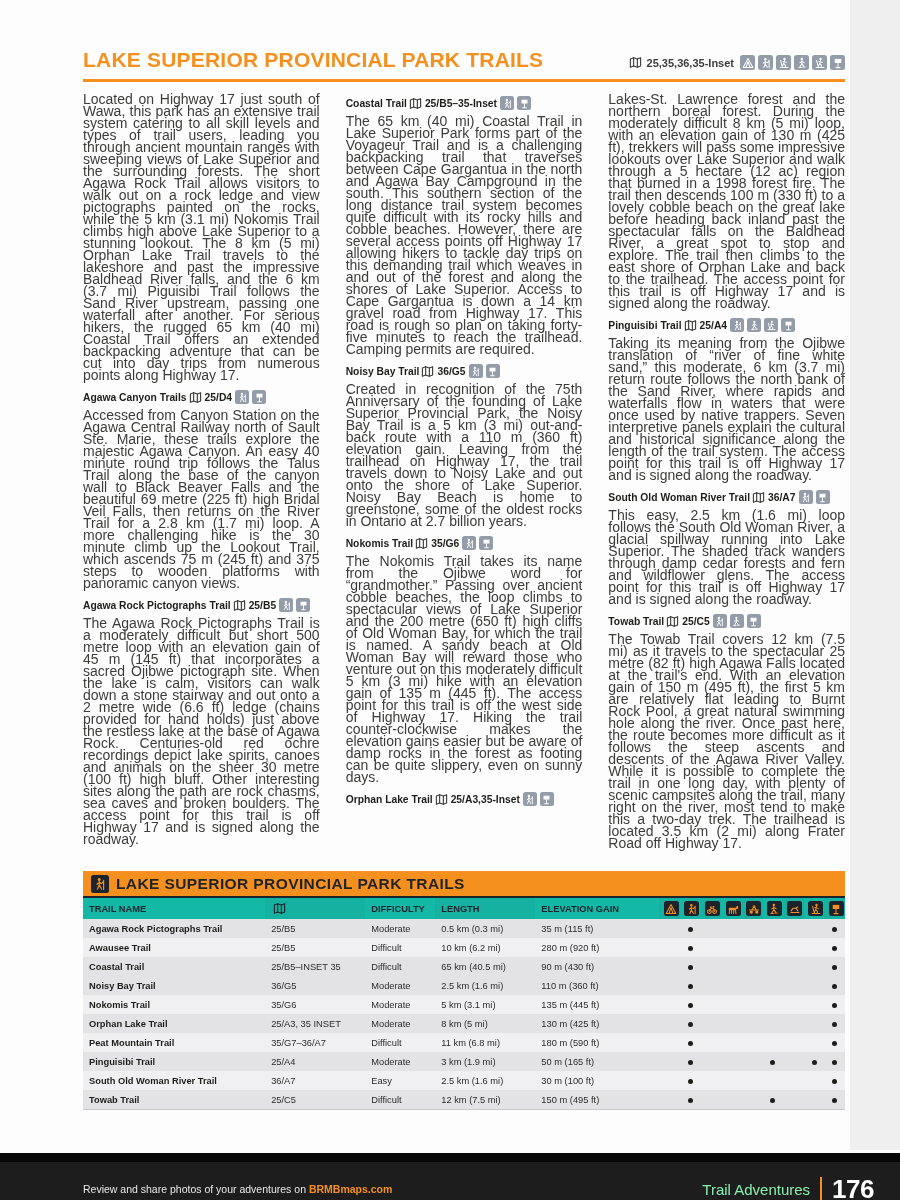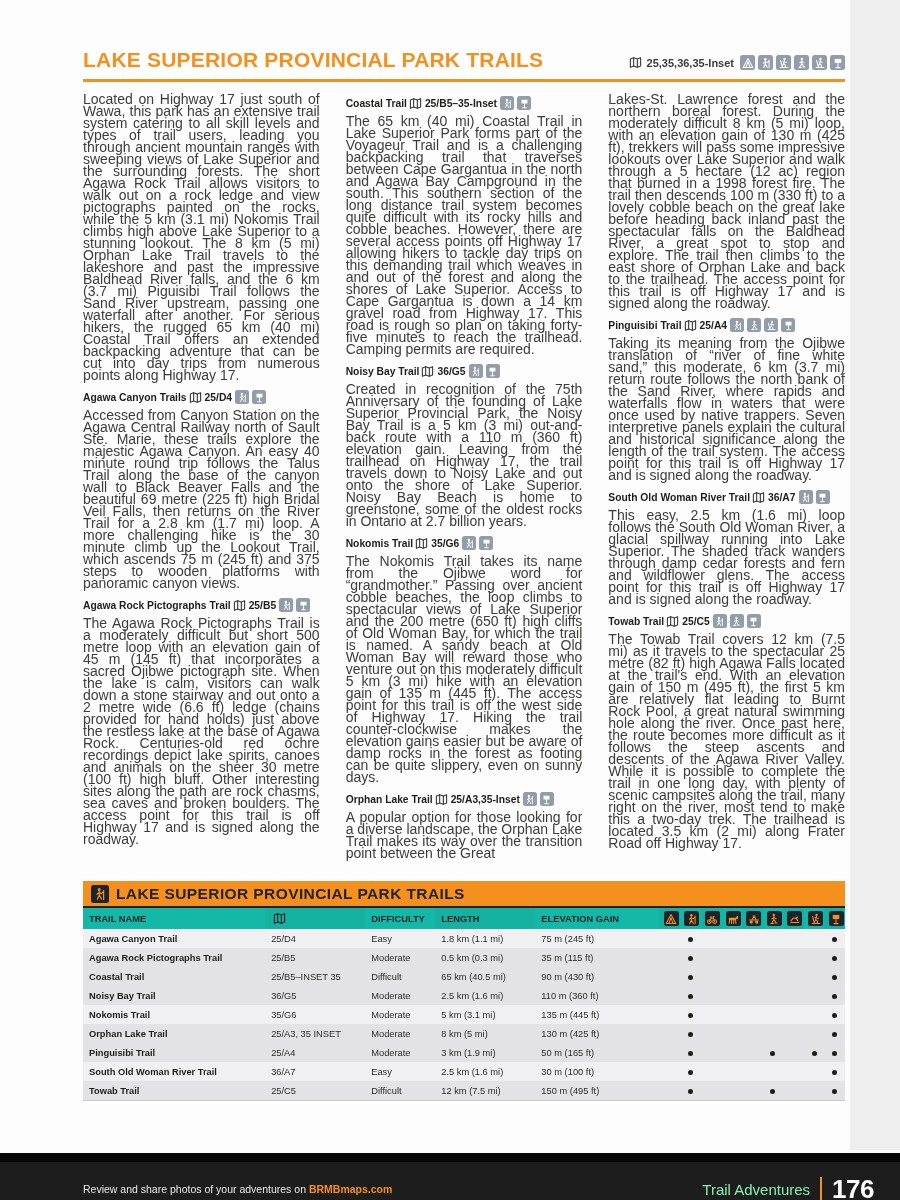--- a/index.html
+++ b/index.html
@@ -254,21 +254,20 @@
                 <path d="M10.6 3.4 V12.4"></path>
               </svg>
             </span>
             <span class="icon box">
               <svg viewBox="0 0 14 14" fill="none" stroke="currentColor" stroke-width="1.2" stroke-linecap="round" stroke-linejoin="round">
                 <path d="M3.2 2.2 H10.8 V7 H3.2 Z" fill="currentColor" stroke="none"></path>
                 <path d="M7 7 V12.4 M4.6 12.4 H9.4"></path>
               </svg>
             </span>
           </div>
-          <p>A popular option for those looking for a diverse landscape, the Orphan Lake Trail makes its way over the transition point between the Great</p>
         </div>
       <div class="col">
           <p>Lakes-St. Lawrence forest and the northern boreal forest. During the moderately difficult 8 km (5 mi) loop, with an elevation gain of 130 m (425 ft), trekkers will pass some impressive lookouts over Lake Superior and walk through a 5 hectare (12 ac) region that burned in a 1998 forest fire. The trail then descends 100 m (330 ft) to a lovely cobble beach on the great lake before heading back inland past the spectacular falls on the Baldhead River, a great spot to stop and explore. The trail then climbs to the east shore of Orphan Lake and back to the trailhead. The access point for this trail is off Highway 17 and is signed along the roadway.</p>
           <div class="trail-heading">
             <span class="ttl">Pinguisibi Trail </span>
             <span class="icon plain">
               <svg viewBox="0 0 14 14" fill="none" stroke="currentColor" stroke-width="1.2" stroke-linecap="round" stroke-linejoin="round">
                 <path d="M1.5 3.2 L5 1.8 L9 3.2 L12.5 1.8 V10.8 L9 12.2 L5 10.8 L1.5 12.2 Z"></path>
                 <path d="M5 1.8 V10.8 M9 3.2 V12.2"></path>
               </svg>
@@ -447,52 +446,52 @@
                 </span></th>
               <th class="cicon tint"><span class="icon box darkbox">
                   <svg viewBox="0 0 14 14" fill="none" stroke="currentColor" stroke-width="1.2" stroke-linecap="round" stroke-linejoin="round">
                     <path d="M3.2 2.2 H10.8 V7 H3.2 Z" fill="currentColor" stroke="none"></path>
                     <path d="M7 7 V12.4 M4.6 12.4 H9.4"></path>
                   </svg>
                 </span></th>
             </tr>
         </thead>
         <tbody id="tbl-body">
-            <tr class="r-odd">
-              <td class="name ">Agawa Canyon Trail</td>
-              <td class="tint">25/D4</td>
-              <td class="">Easy</td>
-              <td class="tint">1.8 km (1.1 mi)</td>
-              <td class="">75 m (245 ft)</td>
-              <td class="dotcell tint"></td>
-              <td class="dotcell"><span class="dot"></span></td>
-              <td class="dotcell tint"></td>
-              <td class="dotcell"></td>
-              <td class="dotcell tint"></td>
-              <td class="dotcell"></td>
-              <td class="dotcell tint"></td>
-              <td class="dotcell"></td>
-              <td class="dotcell tint"><span class="dot"></span></td>
-            </tr>
             <tr class="r-even">
               <td class="name ">Agawa Rock Pictographs Trail</td>
               <td class="tint">25/B5</td>
               <td class="">Moderate</td>
               <td class="tint">0.5 km (0.3 mi)</td>
               <td class="">35 m (115 ft)</td>
               <td class="dotcell tint"></td>
               <td class="dotcell"><span class="dot"></span></td>
               <td class="dotcell tint"></td>
               <td class="dotcell"></td>
               <td class="dotcell tint"></td>
               <td class="dotcell"></td>
               <td class="dotcell tint"></td>
               <td class="dotcell"></td>
               <td class="dotcell tint"><span class="dot"></span></td>
             </tr>
+            <tr class="r-odd">
+              <td class="name ">Awausee Trail</td>
+              <td class="tint">25/B5</td>
+              <td class="">Difficult</td>
+              <td class="tint">10 km (6.2 mi)</td>
+              <td class="">280 m (920 ft)</td>
+              <td class="dotcell tint"></td>
+              <td class="dotcell"><span class="dot"></span></td>
+              <td class="dotcell tint"></td>
+              <td class="dotcell"></td>
+              <td class="dotcell tint"></td>
+              <td class="dotcell"></td>
+              <td class="dotcell tint"></td>
+              <td class="dotcell"></td>
+              <td class="dotcell tint"><span class="dot"></span></td>
+            </tr>
             <tr class="r-even">
               <td class="name ">Coastal Trail</td>
               <td class="tint">25/B5–INSET 35</td>
               <td class="">Difficult</td>
               <td class="tint">65 km (40.5 mi)</td>
               <td class="">90 m (430 ft)</td>
               <td class="dotcell tint"></td>
               <td class="dotcell"><span class="dot"></span></td>
               <td class="dotcell tint"></td>
               <td class="dotcell"></td>
@@ -533,20 +532,36 @@
               <td class="dotcell tint"></td>
               <td class="dotcell"></td>
               <td class="dotcell tint"><span class="dot"></span></td>
             </tr>
             <tr class="r-even">
               <td class="name ">Orphan Lake Trail</td>
               <td class="tint">25/A3, 35 INSET</td>
               <td class="">Moderate</td>
               <td class="tint">8 km (5 mi)</td>
               <td class="">130 m (425 ft)</td>
+              <td class="dotcell tint"></td>
+              <td class="dotcell"><span class="dot"></span></td>
+              <td class="dotcell tint"></td>
+              <td class="dotcell"></td>
+              <td class="dotcell tint"></td>
+              <td class="dotcell"></td>
+              <td class="dotcell tint"></td>
+              <td class="dotcell"></td>
+              <td class="dotcell tint"><span class="dot"></span></td>
+            </tr>
+            <tr class="r-odd">
+              <td class="name ">Peat Mountain Trail</td>
+              <td class="tint">35/G7–36/A7</td>
+              <td class="">Difficult</td>
+              <td class="tint">11 km (6.8 mi)</td>
+              <td class="">180 m (590 ft)</td>
               <td class="dotcell tint"></td>
               <td class="dotcell"><span class="dot"></span></td>
               <td class="dotcell tint"></td>
               <td class="dotcell"></td>
               <td class="dotcell tint"></td>
               <td class="dotcell"></td>
               <td class="dotcell tint"></td>
               <td class="dotcell"></td>
               <td class="dotcell tint"><span class="dot"></span></td>
             </tr>

